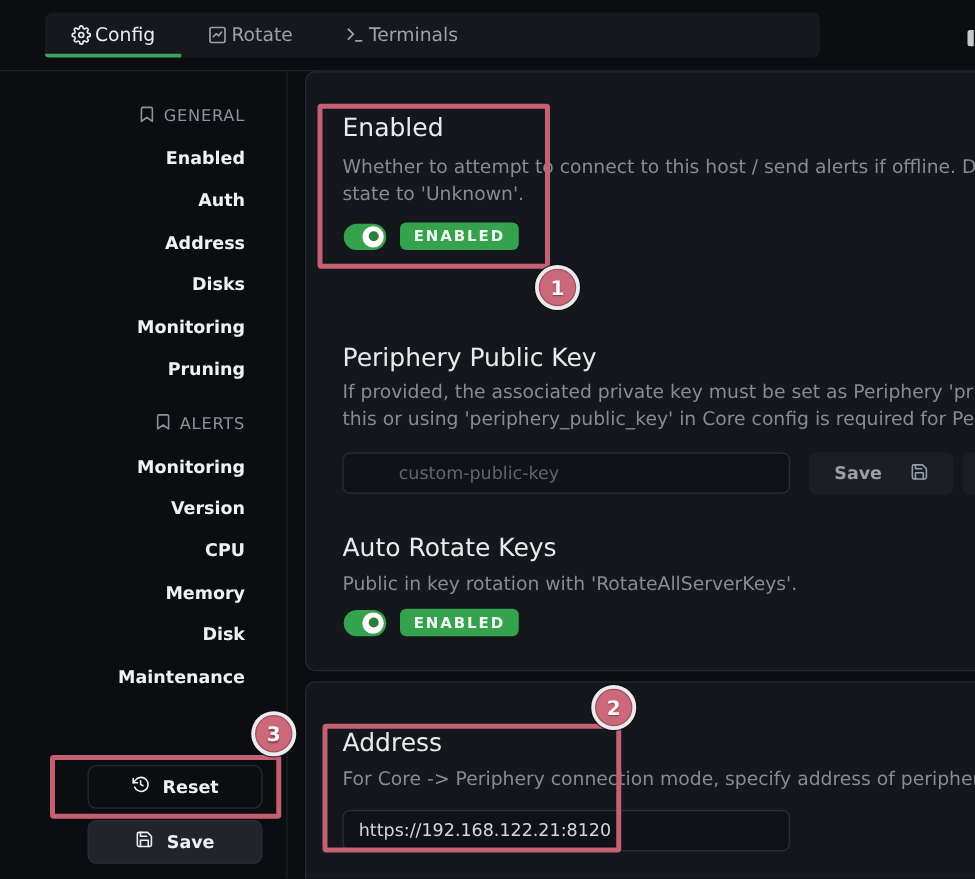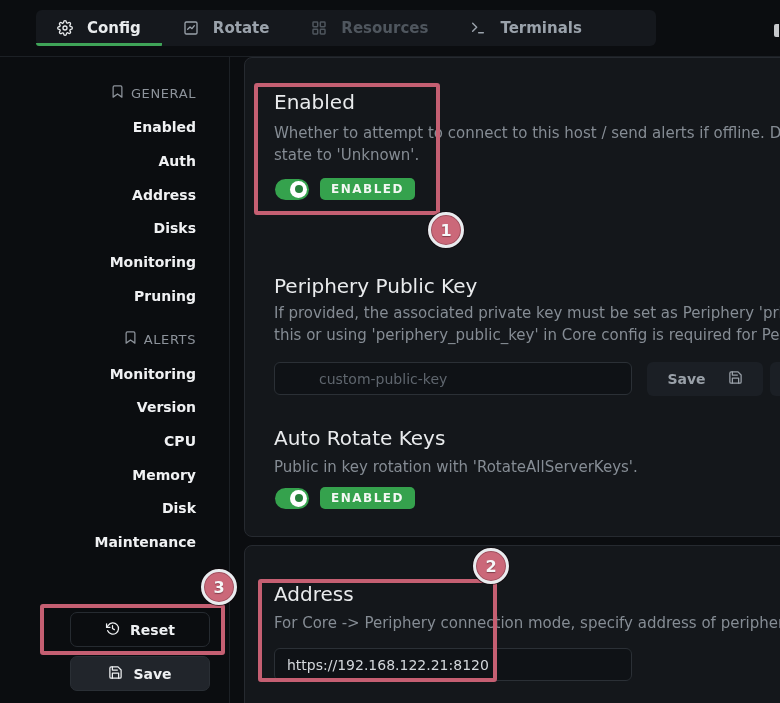--- a/index.html
+++ b/index.html
@@ -12,23 +12,23 @@
   }
   .abs { position:absolute; }
 
   
   .tabstrip {
     left:36px; top:10px; height:36px; width:620px;
     background:#15181d; border-radius:6px;
     display:flex; align-items:stretch;
   }
   .tab {
-    display:flex; align-items:center; gap:14px;
+    display:flex; align-items:center; gap:3px;
     padding:0 21px; font-size:15px; color:#9aa2ab;
-    position:relative; cursor:pointer; white-space:nowrap;font-weight:bold;
+    position:relative; cursor:pointer; white-space:nowrap;
   }
   .tab svg { width:16px; height:16px; display:block; }
   .tab.active { color:#e9ebed; }
   .tab.disabled { color:#4f565e; }
   .tab .underline {
     position:absolute; left:0; right:0; bottom:0; height:3px;
     background:#3fa458; border-radius:0 0 2px 6px;
   }
 
   .edge-artifact {
@@ -129,31 +129,20 @@
   </div>
   <div class="tab">
     <span>
         <svg viewBox="0 0 24 24" fill="none" stroke="currentColor" stroke-width="2" stroke-linecap="round" stroke-linejoin="round">
           <rect x="3" y="3" width="18" height="18" rx="2"></rect>
           <polyline points="7 14 10.5 10.5 13.5 13 17 8.5"></polyline>
         </svg>
       </span>
     <span>Rotate</span>
   </div>
-  <div class="tab disabled">
-    <span>
-        <svg viewBox="0 0 24 24" fill="none" stroke="currentColor" stroke-width="2.2" stroke-linecap="round" stroke-linejoin="round">
-          <rect x="3" y="3" width="7" height="7" rx="1"></rect>
-          <rect x="14" y="3" width="7" height="7" rx="1"></rect>
-          <rect x="3" y="14" width="7" height="7" rx="1"></rect>
-          <rect x="14" y="14" width="7" height="7" rx="1"></rect>
-        </svg>
-      </span>
-    <span>Resources</span>
-  </div>
   <div class="tab">
     <span>
         <svg viewBox="0 0 24 24" fill="none" stroke="currentColor" stroke-width="2.2" stroke-linecap="round" stroke-linejoin="round">
           <polyline points="4 17 10 11 4 5"></polyline>
           <line x1="13" y1="19" x2="20" y2="19"></line>
         </svg>
       </span>
     <span>Terminals</span>
   </div>
 </div>

